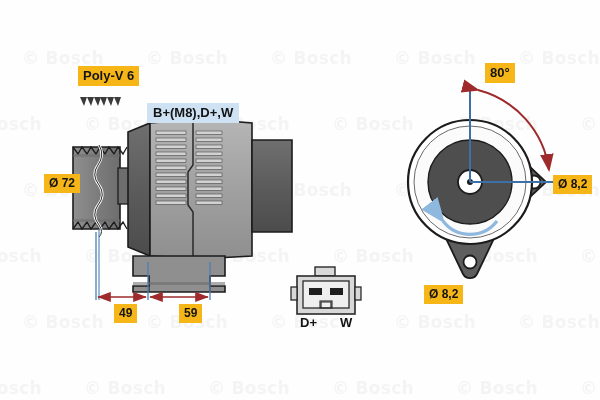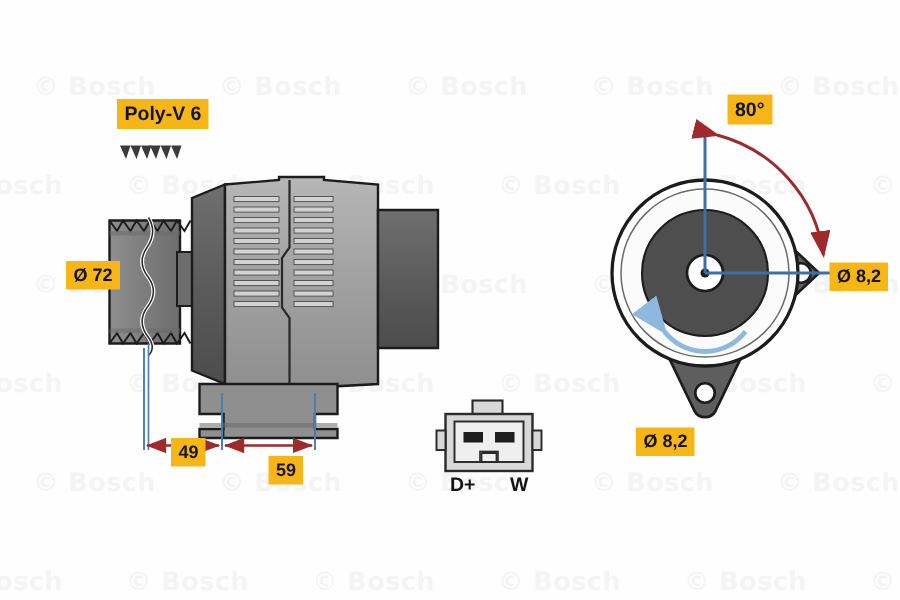--- a/index.html
+++ b/index.html
@@ -34,21 +34,21 @@
     white-space:nowrap;
     line-height:1;
     font-family:"Liberation Sans", sans-serif;
   }
   .lbl-yellow{background:#f7b617;padding:3px 5px 4px 5px;}
   .lbl-blue{background:#cfe2f3;padding:3px 6px 4px 6px;}
   .lbl-plain{background:transparent;}
 
   #lbl-polyv{left:78px;  top:66px;  font-size:13px;}
   #lbl-d55{  left:44px;  top:174px; font-size:12px;}
-  #lbl-49{   left:114px; top:292px; font-size:12px;}
+  #lbl-49{   left:114px; top:304px; font-size:12px;}
   #lbl-59{   left:179px; top:304px; font-size:12px;}
   #lbl-term{ left:147px; top:103px; font-size:13px;}
   #lbl-80{   left:485px; top:63px;  font-size:13px;}
   #lbl-d82a{ left:553px; top:175px; font-size:12px;}
   #lbl-d82b{ left:424px; top:285px; font-size:12px;}
   #lbl-dp{   left:300px; top:316px; font-size:13px;}
   #lbl-w{    left:340px; top:316px; font-size:13px;}
 </style>
 </head>
 <body>
@@ -276,20 +276,21 @@
   </svg>
 
   <div class="lbl lbl-yellow" id="lbl-polyv">Poly-V 6</div>
 
   <div class="lbl lbl-yellow" id="lbl-d55">Ø 72</div>
 
   <div class="lbl lbl-yellow" id="lbl-49">49</div>
 
   <div class="lbl lbl-yellow" id="lbl-59">59</div>
 
+  <div class="lbl lbl-blue" id="lbl-term">B+(M8),D+,W</div>
 
   <div class="lbl lbl-yellow" id="lbl-80">80°</div>
 
   <div class="lbl lbl-yellow" id="lbl-d82a">Ø 8,2</div>
 
   <div class="lbl lbl-yellow" id="lbl-d82b">Ø 8,2</div>
 
   <div class="lbl lbl-plain" id="lbl-dp">D+</div>
 
   <div class="lbl lbl-plain" id="lbl-w">W</div>

